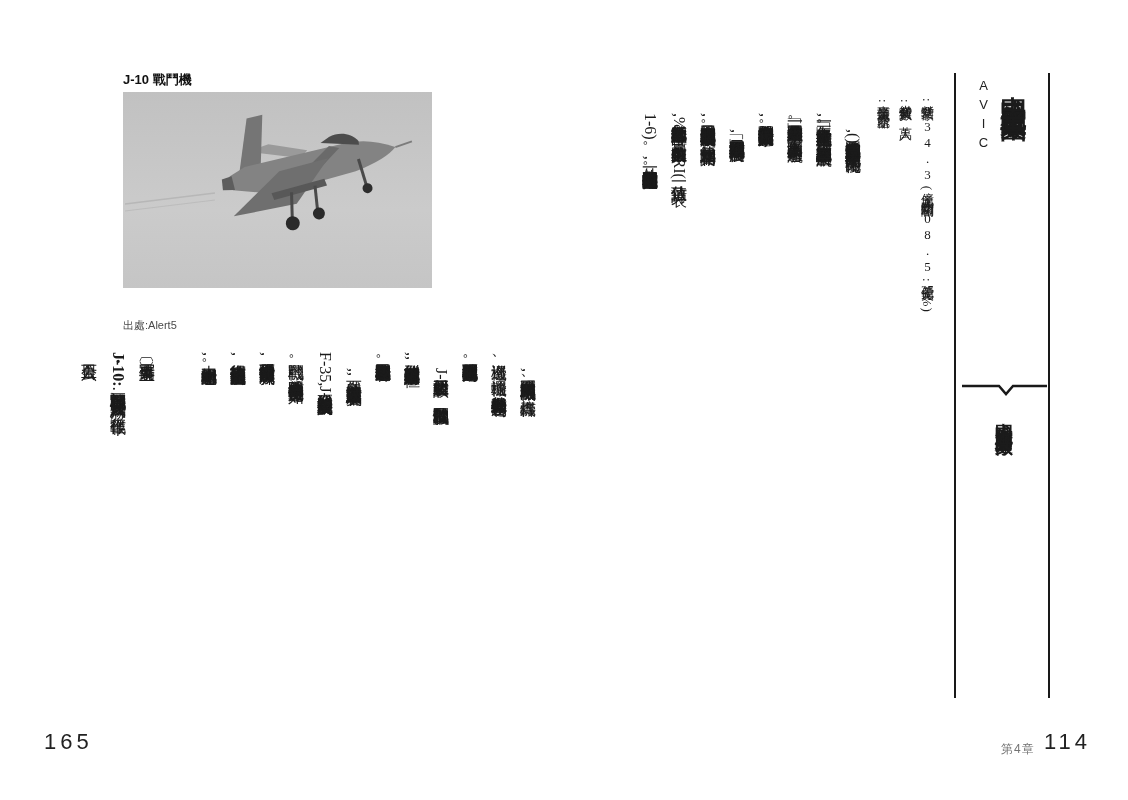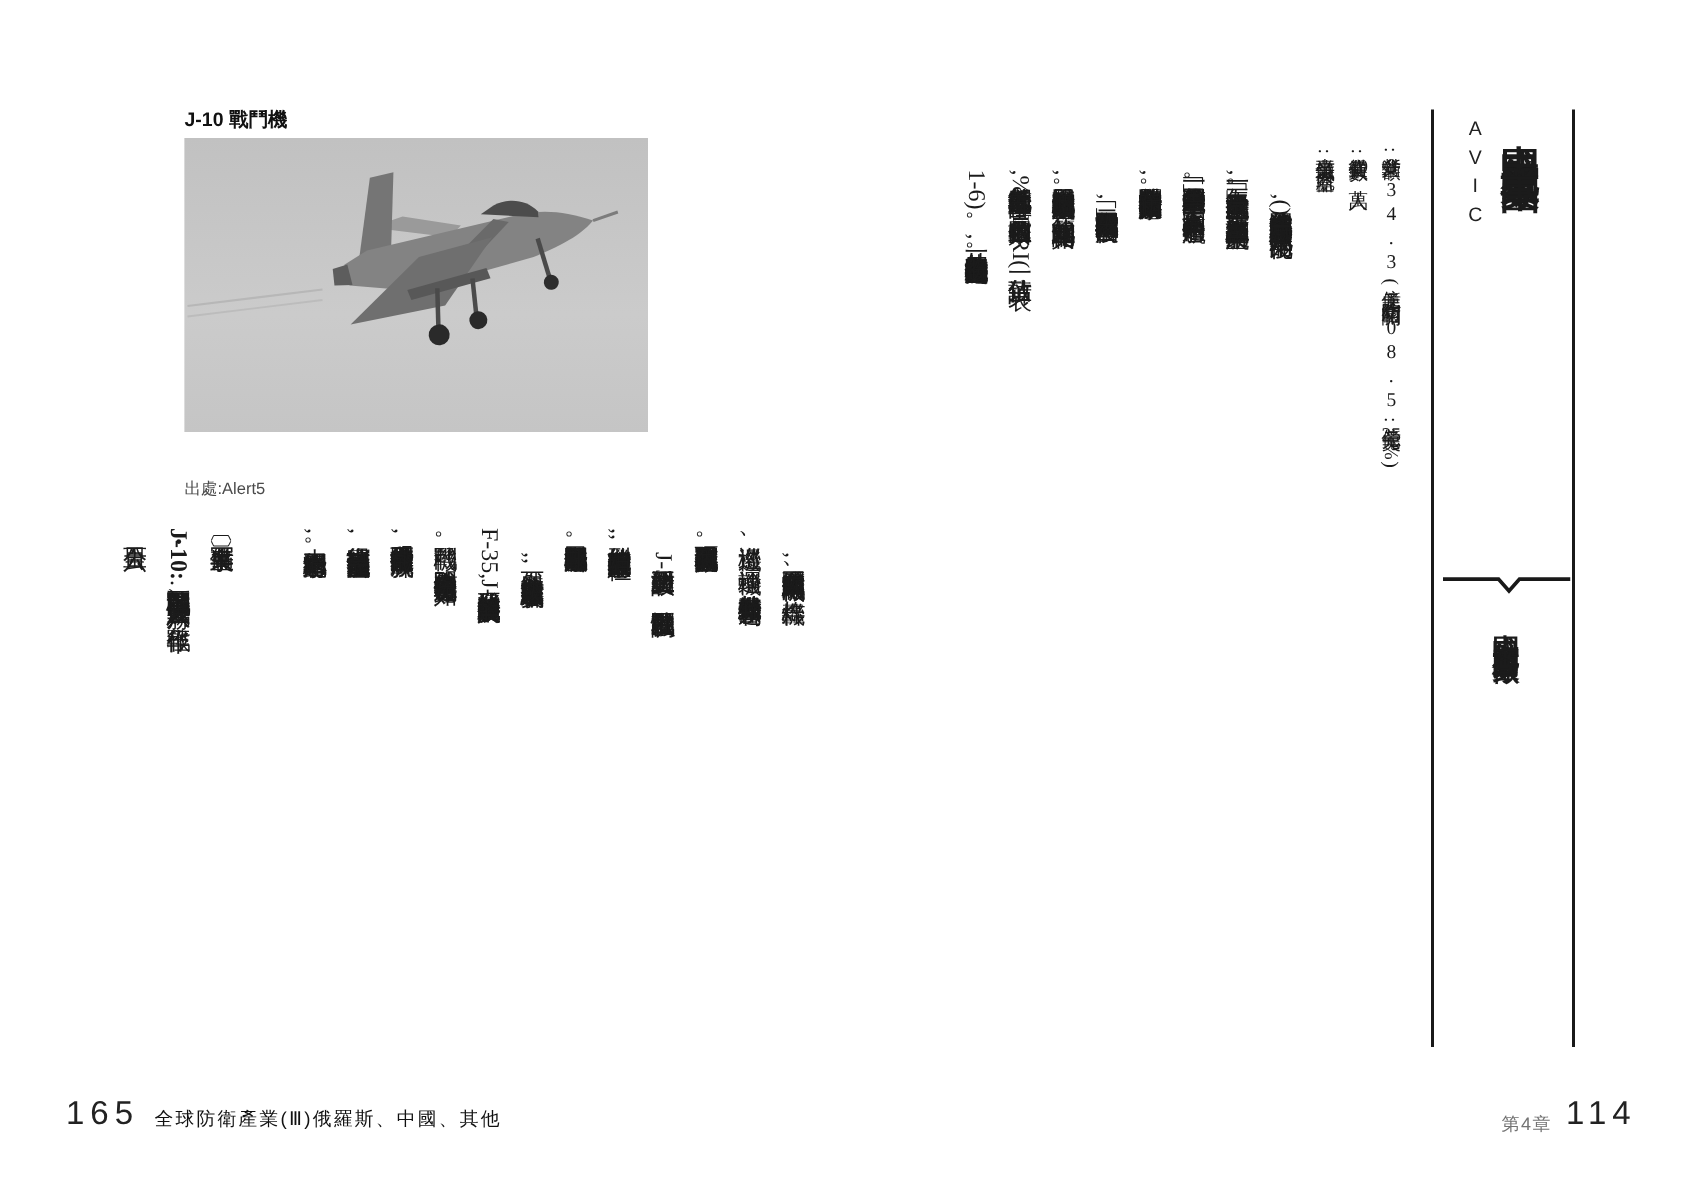--- a/index.html
+++ b/index.html
@@ -138,15 +138,14 @@
       <div class="col">上,因此絕對不能小看它們。</div>
     </div>
 
   <div class="abs vtext equip" style="left:75px; top:352px; width:87px;">
     <div class="col">〔主要軍事裝備〕</div>
     <div class="col"><b>・J-10戰鬥機:</b><span>最大速度一.八馬赫、作戰半徑</span></div>
     <div class="col">六百公里</div>
   </div>
 
   <div class="abs folio" style="left:44px; top:729px;">165</div>
-  <div class="abs running-title" style="left:103px; top:738px;">全球防衛產業(Ⅲ)俄羅斯、中國、其他</div>
 
 </div>
 
 </body></html>

